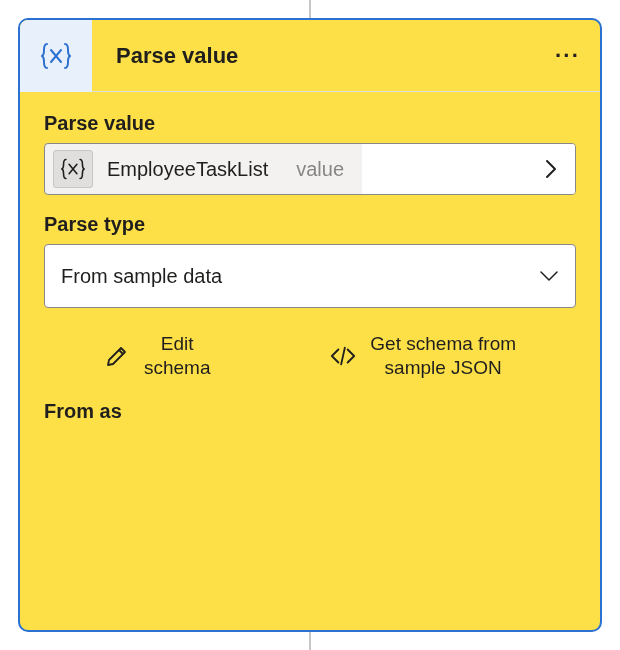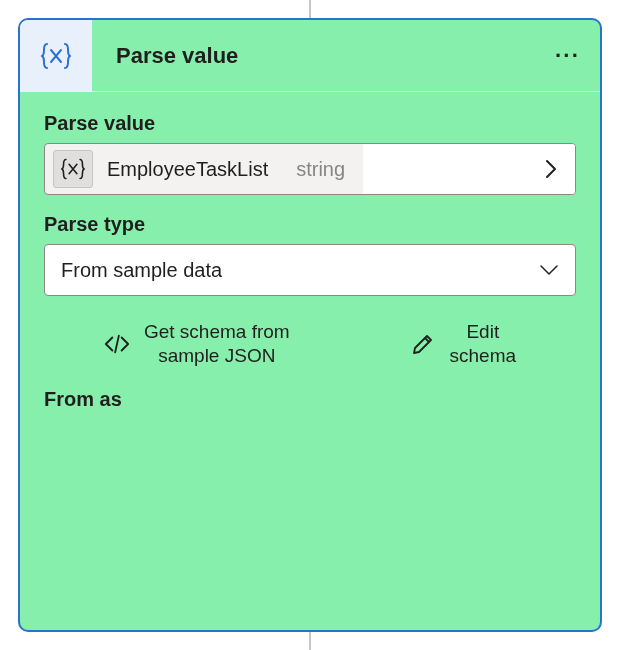--- a/index.html
+++ b/index.html
@@ -30,21 +30,21 @@
       height: 18px;
     }
     .card {
       position: absolute;
       top: 18px;
       left: 18px;
       right: 18px;
       bottom: 18px;
       border: 2px solid #2b71d1;
       border-radius: 10px;
-      background: #86efac;
+      background: #fde047;
       display: flex;
       flex-direction: column;
       overflow: hidden;
     }
     .card-header {
       display: flex;
       align-items: center;
       padding: 0;
       height: 72px;
       border-bottom: 1px solid #e1e1e1;
@@ -151,21 +151,21 @@
       cursor: pointer;
       border-left: 0;
     }
     .select-field {
       display: flex;
       align-items: center;
       justify-content: space-between;
       border: 1px solid #8a8886;
       border-radius: 4px;
       background: #ffffff;
-      height: 52px;
+      height: 64px;
       padding: 0 16px;
       cursor: pointer;
     }
     .select-value {
       font-size: 20px;
       color: #201f1e;
     }
     .actions-row {
       display: flex;
       align-items: center;
@@ -223,21 +223,21 @@
       <div class="token-field">
         <div class="token-chip">
           <div class="token-icon-box">
             <svg width="24" height="22" viewBox="0 0 30 28">
               <path d="M6 2 C3 2 3 5 3 8 C3 11 3 13 1 14 C3 15 3 17 3 20 C3 23 3 26 6 26" stroke="#201f1e" stroke-width="2" fill="none" stroke-linecap="round"></path>
               <path d="M24 2 C27 2 27 5 27 8 C27 11 27 13 29 14 C27 15 27 17 27 20 C27 23 27 26 24 26" stroke="#201f1e" stroke-width="2" fill="none" stroke-linecap="round"></path>
               <path d="M10 8 L20 20 M20 8 L10 20" stroke="#201f1e" stroke-width="2" stroke-linecap="round"></path>
             </svg>
           </div>
           <span class="token-name">EmployeeTaskList</span>
-          <span class="token-type">string</span>
+          <span class="token-type">value</span>
         </div>
         <div class="token-field-spacer"></div>
         <div class="token-field-chevron">
           <svg width="14" height="22" viewBox="0 0 14 22">
               <path d="M3 3 L11 11 L3 19" stroke="#201f1e" stroke-width="2" fill="none" stroke-linecap="round" stroke-linejoin="round"></path>
             </svg>
         </div>
       </div>
     </div>
 
@@ -247,41 +247,41 @@
         <span class="select-value">From sample data</span>
         <span>
           <svg width="20" height="12" viewBox="0 0 20 12">
               <path d="M2 2 L10 10 L18 2" stroke="#201f1e" stroke-width="1.5" fill="none" stroke-linecap="round" stroke-linejoin="round"></path>
             </svg>
         </span>
       </div>
     </div>
 
     <div class="actions-row">
+      <div class="action-btn">
+        <span class="action-icon">
+          <svg width="24" height="24" viewBox="0 0 24 24">
+            <path d="M3 21 L4 16 L16 4 L20 8 L8 20 L3 21 Z" stroke="#201f1e" stroke-width="1.8" fill="none" stroke-linejoin="round"></path>
+            <path d="M14 6 L18 10" stroke="#201f1e" stroke-width="1.8"></path>
+          </svg>
+        </span>
+        <span class="action-label" style="white-space: pre-line;">Edit
+schema</span>
+      </div>
       <div class="action-btn">
         <span class="action-icon">
           <svg width="28" height="20" viewBox="0 0 28 20">
             <path d="M9 3 L2 10 L9 17" stroke="#201f1e" stroke-width="2" fill="none" stroke-linecap="round" stroke-linejoin="round"></path>
             <path d="M19 3 L26 10 L19 17" stroke="#201f1e" stroke-width="2" fill="none" stroke-linecap="round" stroke-linejoin="round"></path>
             <path d="M16 1 L12 19" stroke="#201f1e" stroke-width="2" fill="none" stroke-linecap="round"></path>
           </svg>
         </span>
         <span class="action-label" style="white-space: pre-line;">Get schema from
 sample JSON</span>
       </div>
-      <div class="action-btn">
-        <span class="action-icon">
-          <svg width="24" height="24" viewBox="0 0 24 24">
-            <path d="M3 21 L4 16 L16 4 L20 8 L8 20 L3 21 Z" stroke="#201f1e" stroke-width="1.8" fill="none" stroke-linejoin="round"></path>
-            <path d="M14 6 L18 10" stroke="#201f1e" stroke-width="1.8"></path>
-          </svg>
-        </span>
-        <span class="action-label" style="white-space: pre-line;">Edit
-schema</span>
-      </div>
     </div>
 
     <div class="field-group">
       <div class="field-label">From as</div>
     </div>
 
   </div>
 </div>
 
 </body></html>

